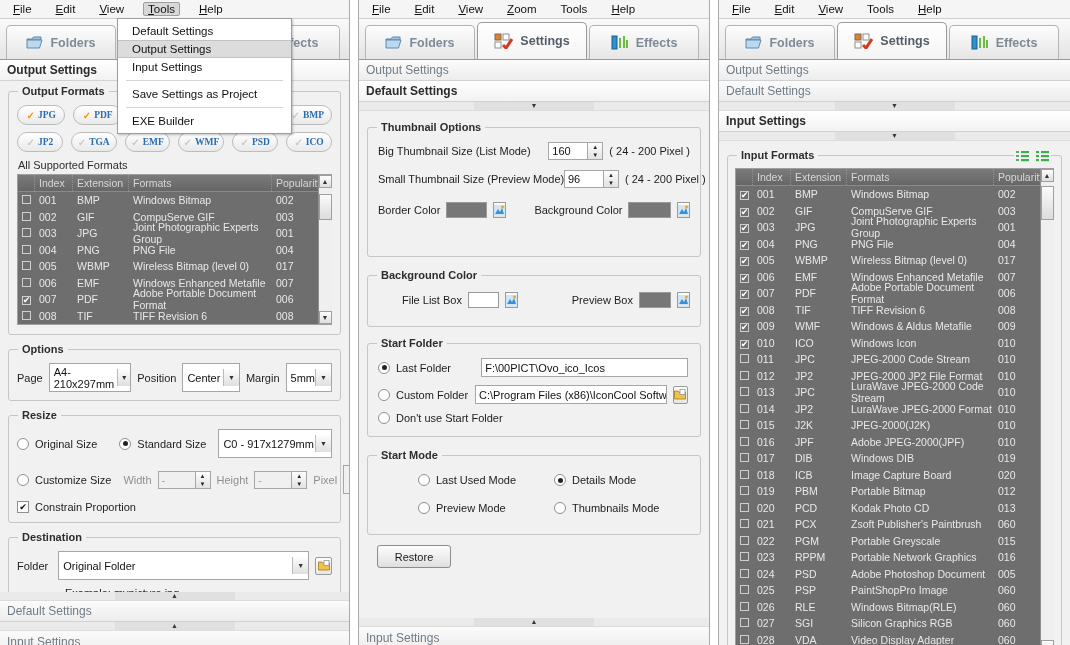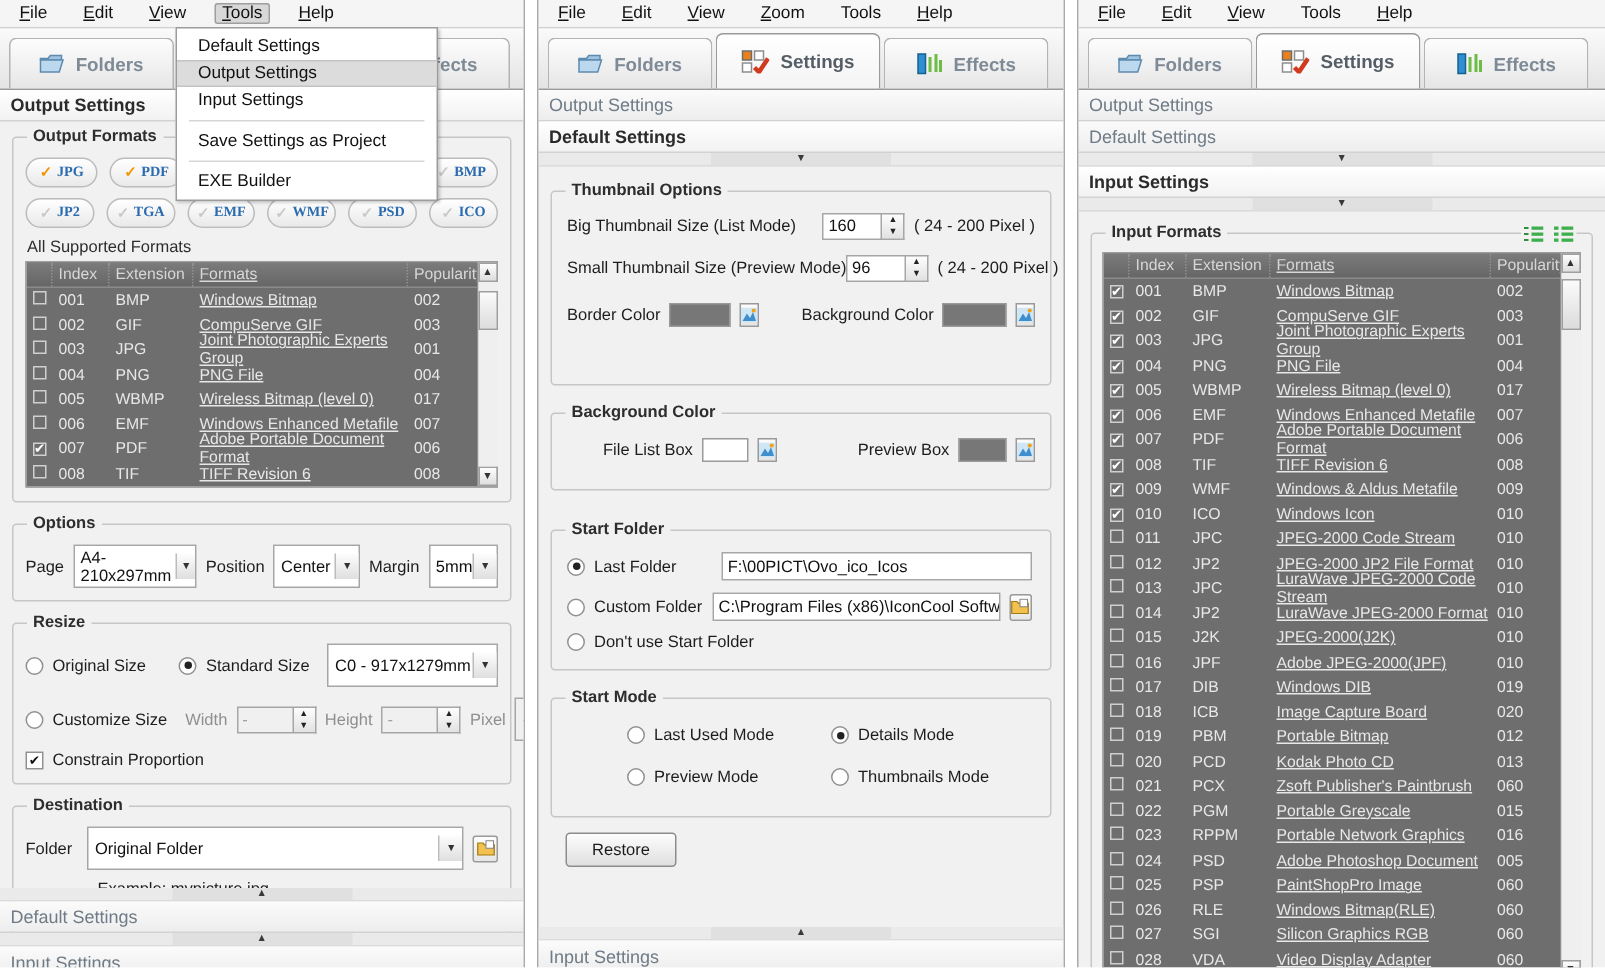--- a/index.html
+++ b/index.html
@@ -118,21 +118,21 @@
   .lv-head > div { padding-left: 4px; border-right: 1px dotted #909090; height: 100%; display:flex; align-items:center;}
   .lv-head > div:last-child { border-right: none; }
   .lv-row {
     display: flex; height: 16.5px; align-items: center;
     color: #e8e8e8; font-size: 10.5px;
   }
   .lv-row > div { padding-left: 4px; }
   .c-chk { width: 17px; padding-left: 4px !important; }
   .c-idx { width: 38px; }
   .c-ext { width: 56px; }
-  .c-fmt { flex: 1; text-decoration: underline; }
+  .c-fmt { flex: 1; }
   .c-pop { width: 46px; text-align: left; }
   .cb {
     width: 9px; height: 9px; border: 1px solid #cfcfcf; background: #6e6e6e;
     display: inline-flex; align-items: center; justify-content: center;
     font-size: 9px; color: #ffffff; line-height: 1;
   }
   .vsb {
     width: 13px; background: #e2e2e2; border-left: 1px solid #8f8f8f;
     display: flex; flex-direction: column; align-items: center;
   }
@@ -638,21 +638,21 @@
         <div class="colbtn">
           <svg width="11" height="10" viewBox="0 0 11 10">
               <rect x="0" y="0" width="11" height="10" fill="#cfe6f5"></rect>
               <path d="M1 9 L4 4 L6 7 L8 3 L10 9 Z" fill="#3f8fcf"></path>
               <circle cx="8.5" cy="2" r="1.4" fill="#f2a31b"></circle>
             </svg>
         </div>
       </div>
     </div>
 
-    <div class="group" style="margin-top:26px;padding:14px 12px 12px 10px;">
+    <div class="group" style="margin-top:16px;padding:14px 12px 12px 10px;">
       <div class="legend">Start Folder</div>
       <div class="row" style="margin-bottom:8px">
         <span class="radio on"></span>
         <span class="lbl" style="width:82px">Last Folder</span>
         <div class="inp" style="width:214px;height:19px">F:\00PICT\Ovo_ico_Icos</div>
       </div>
       <div class="row" style="margin-bottom:8px">
         <span class="radio"></span>
         <span class="lbl" style="width:82px">Custom Folder</span>
         <div class="inp" style="width:214px;height:19px">C:\Program Files (x86)\IconCool Software\ImageCoo</div>

